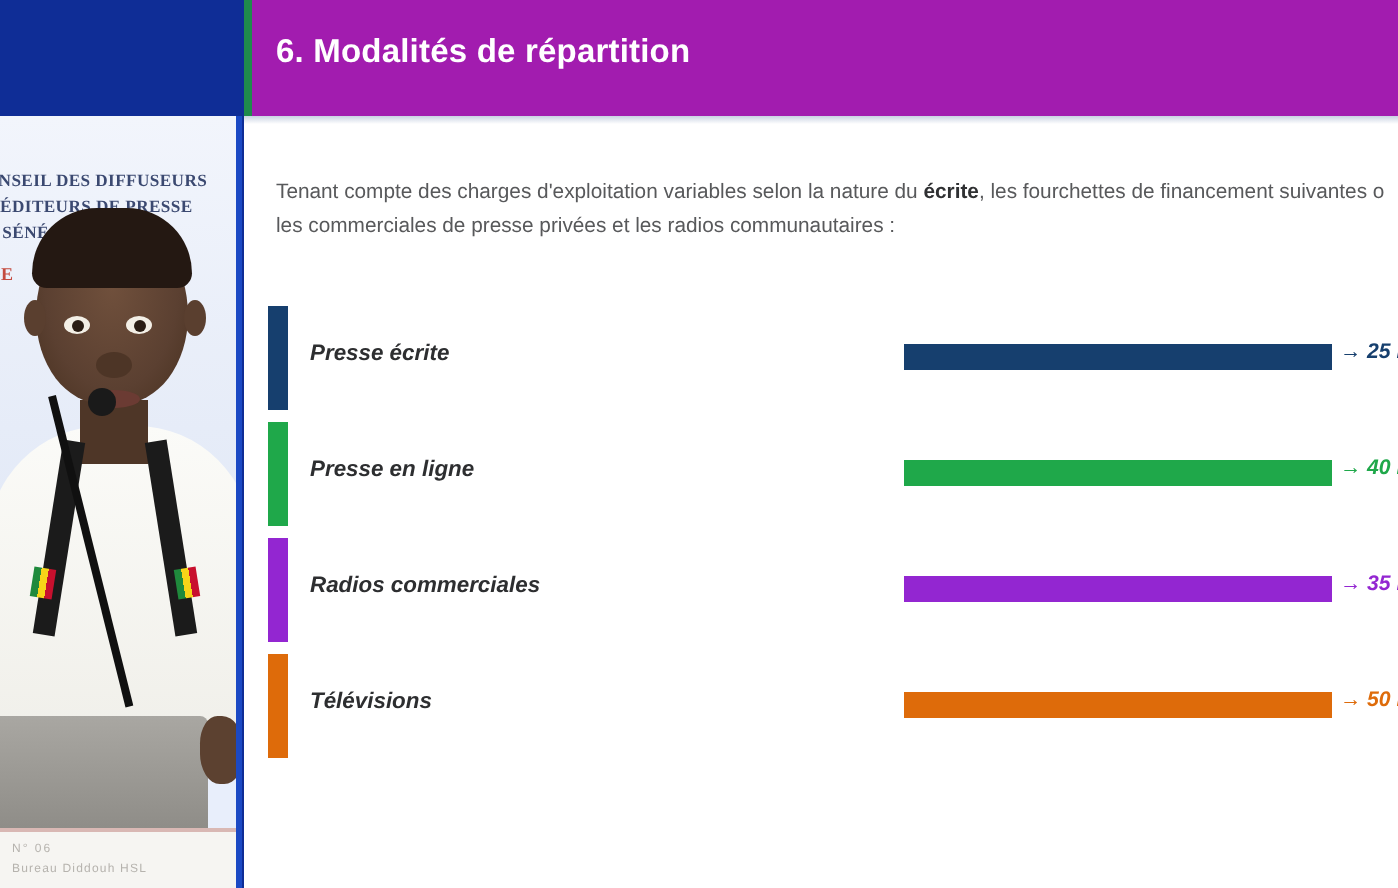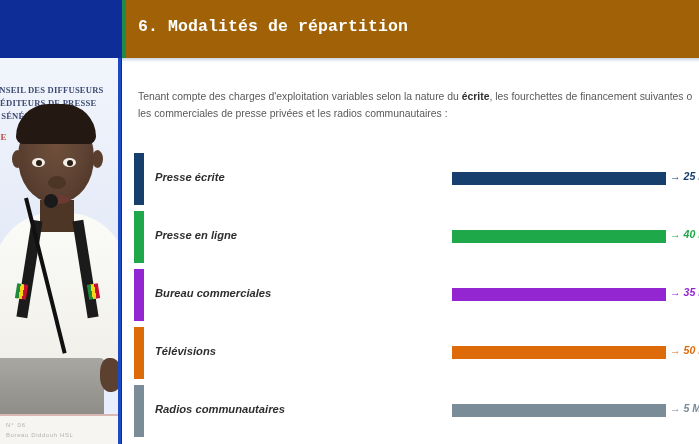--- a/index.html
+++ b/index.html
@@ -224,22 +224,21 @@
     width: 577px;
     height: 444px;
     background: #ffffff;
   }
   .slide-header {
     position: absolute;
     left: 0;
     top: 0;
     width: 577px;
     height: 58px;
-    background: #a16207;
-    font-family: Liberation Mono, monospace;
+    background: #a21caf;
   }
   .header-accent {
     position: absolute;
     left: 0;
     top: 0;
     width: 4px;
     height: 58px;
     background: #1f8a4c;
   }
   .header-title {
@@ -380,31 +379,25 @@
           <div class="bar-value" style="color: rgb(22, 63, 110);">→ 25 M</div>
         </div>
         <div class="row">
           <div class="swatch" style="background: rgb(31, 168, 74);"></div>
           <div class="row-label">Presse en ligne</div>
           <div class="bar" style="background: rgb(31, 168, 74);"></div>
           <div class="bar-value" style="color: rgb(31, 168, 74);">→ 40 M</div>
         </div>
         <div class="row">
           <div class="swatch" style="background: rgb(147, 38, 209);"></div>
-          <div class="row-label">Bureau commerciales</div>
+          <div class="row-label">Radios commerciales</div>
           <div class="bar" style="background: rgb(147, 38, 209);"></div>
           <div class="bar-value" style="color: rgb(147, 38, 209);">→ 35 M</div>
         </div>
         <div class="row">
           <div class="swatch" style="background: rgb(222, 107, 10);"></div>
           <div class="row-label">Télévisions</div>
           <div class="bar" style="background: rgb(222, 107, 10);"></div>
           <div class="bar-value" style="color: rgb(222, 107, 10);">→ 50 M</div>
         </div>
-        <div class="row">
-          <div class="swatch" style="background: rgb(123, 140, 153);"></div>
-          <div class="row-label">Radios communautaires</div>
-          <div class="bar" style="background: rgb(123, 140, 153);"></div>
-          <div class="bar-value" style="color: rgb(123, 140, 153);">→ 5 M</div>
-        </div>
       </div>
   </div>
 </div>
 
 </body></html>

